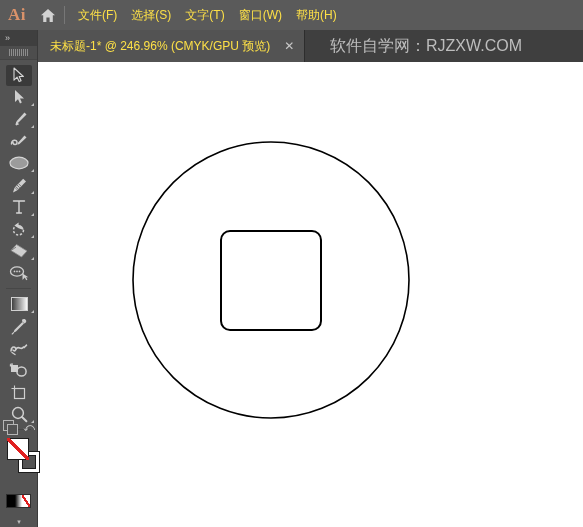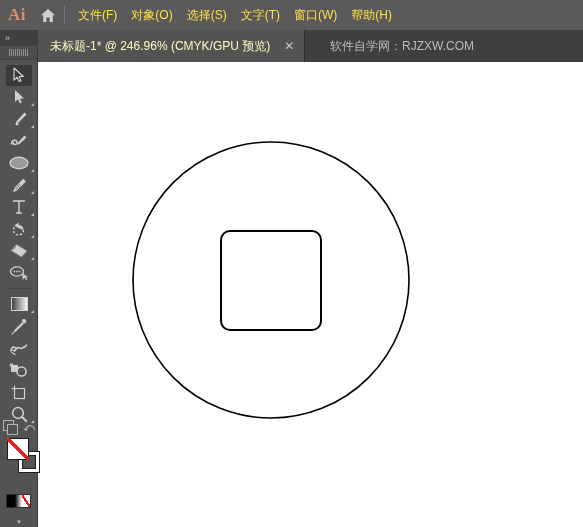--- a/index.html
+++ b/index.html
@@ -43,29 +43,29 @@
     position:absolute; left:0; top:30px; width:583px; height:32px;
     background:#3f3f3f;
   }
   .tab {
     position:absolute; left:38px; top:0; height:32px;
     background:#535353;
     display:flex; align-items:center;
     padding:0 8px 0 12px;
     border-right:1px solid #2d2d2d;
   }
-  .tab-label { color:#fef9c3; font-size:12px; white-space:nowrap; }
+  .tab-label { color:#fde047; font-size:12px; white-space:nowrap; }
   .tab-close {
     color:#c9c9c9; font-size:12px; margin-left:12px;
     width:14px; text-align:center; cursor:pointer;
   }
   .tab-note {
     position:absolute; top:0; height:32px;
     display:flex; align-items:center;
-    color:#bdbdbd; font-size:12px; white-space:nowrap;
+    color:#bdbdbd; font-size:16px; white-space:nowrap;
   }
 
   
   .toolbar {
     position:absolute; left:0; top:30px; width:38px; height:497px;
     background:#535353;
     border-right:1px solid #3a3a3a;
   }
   .tb-head {
     height:16px; display:flex; align-items:center; justify-content:flex-start;
@@ -172,21 +172,20 @@
       <span>Ai</span>
     </div>
     <div class="home-icon">
       <svg width="16" height="15" viewBox="0 0 16 15">
         <path d="M8 1 L15 7.2 L12.8 7.2 L12.8 14 L9.6 14 L9.6 9.6 L6.4 9.6 L6.4 14 L3.2 14 L3.2 7.2 L1 7.2 Z" fill="#d2d2d2"></path>
       </svg>
     </div>
     <div class="menu-div"></div>
     <div class="menus">
       <div class="menu-item">文件(F)</div>
-      <div class="menu-item">对象(O)</div>
       <div class="menu-item">选择(S)</div>
       <div class="menu-item">文字(T)</div>
       <div class="menu-item">窗口(W)</div>
       <div class="menu-item">帮助(H)</div>
     </div>
   </div>
 
   <div class="tabbar">
     <div class="tab">
       <span class="tab-label">未标题-1* @ 246.96% (CMYK/GPU 预览)</span>

